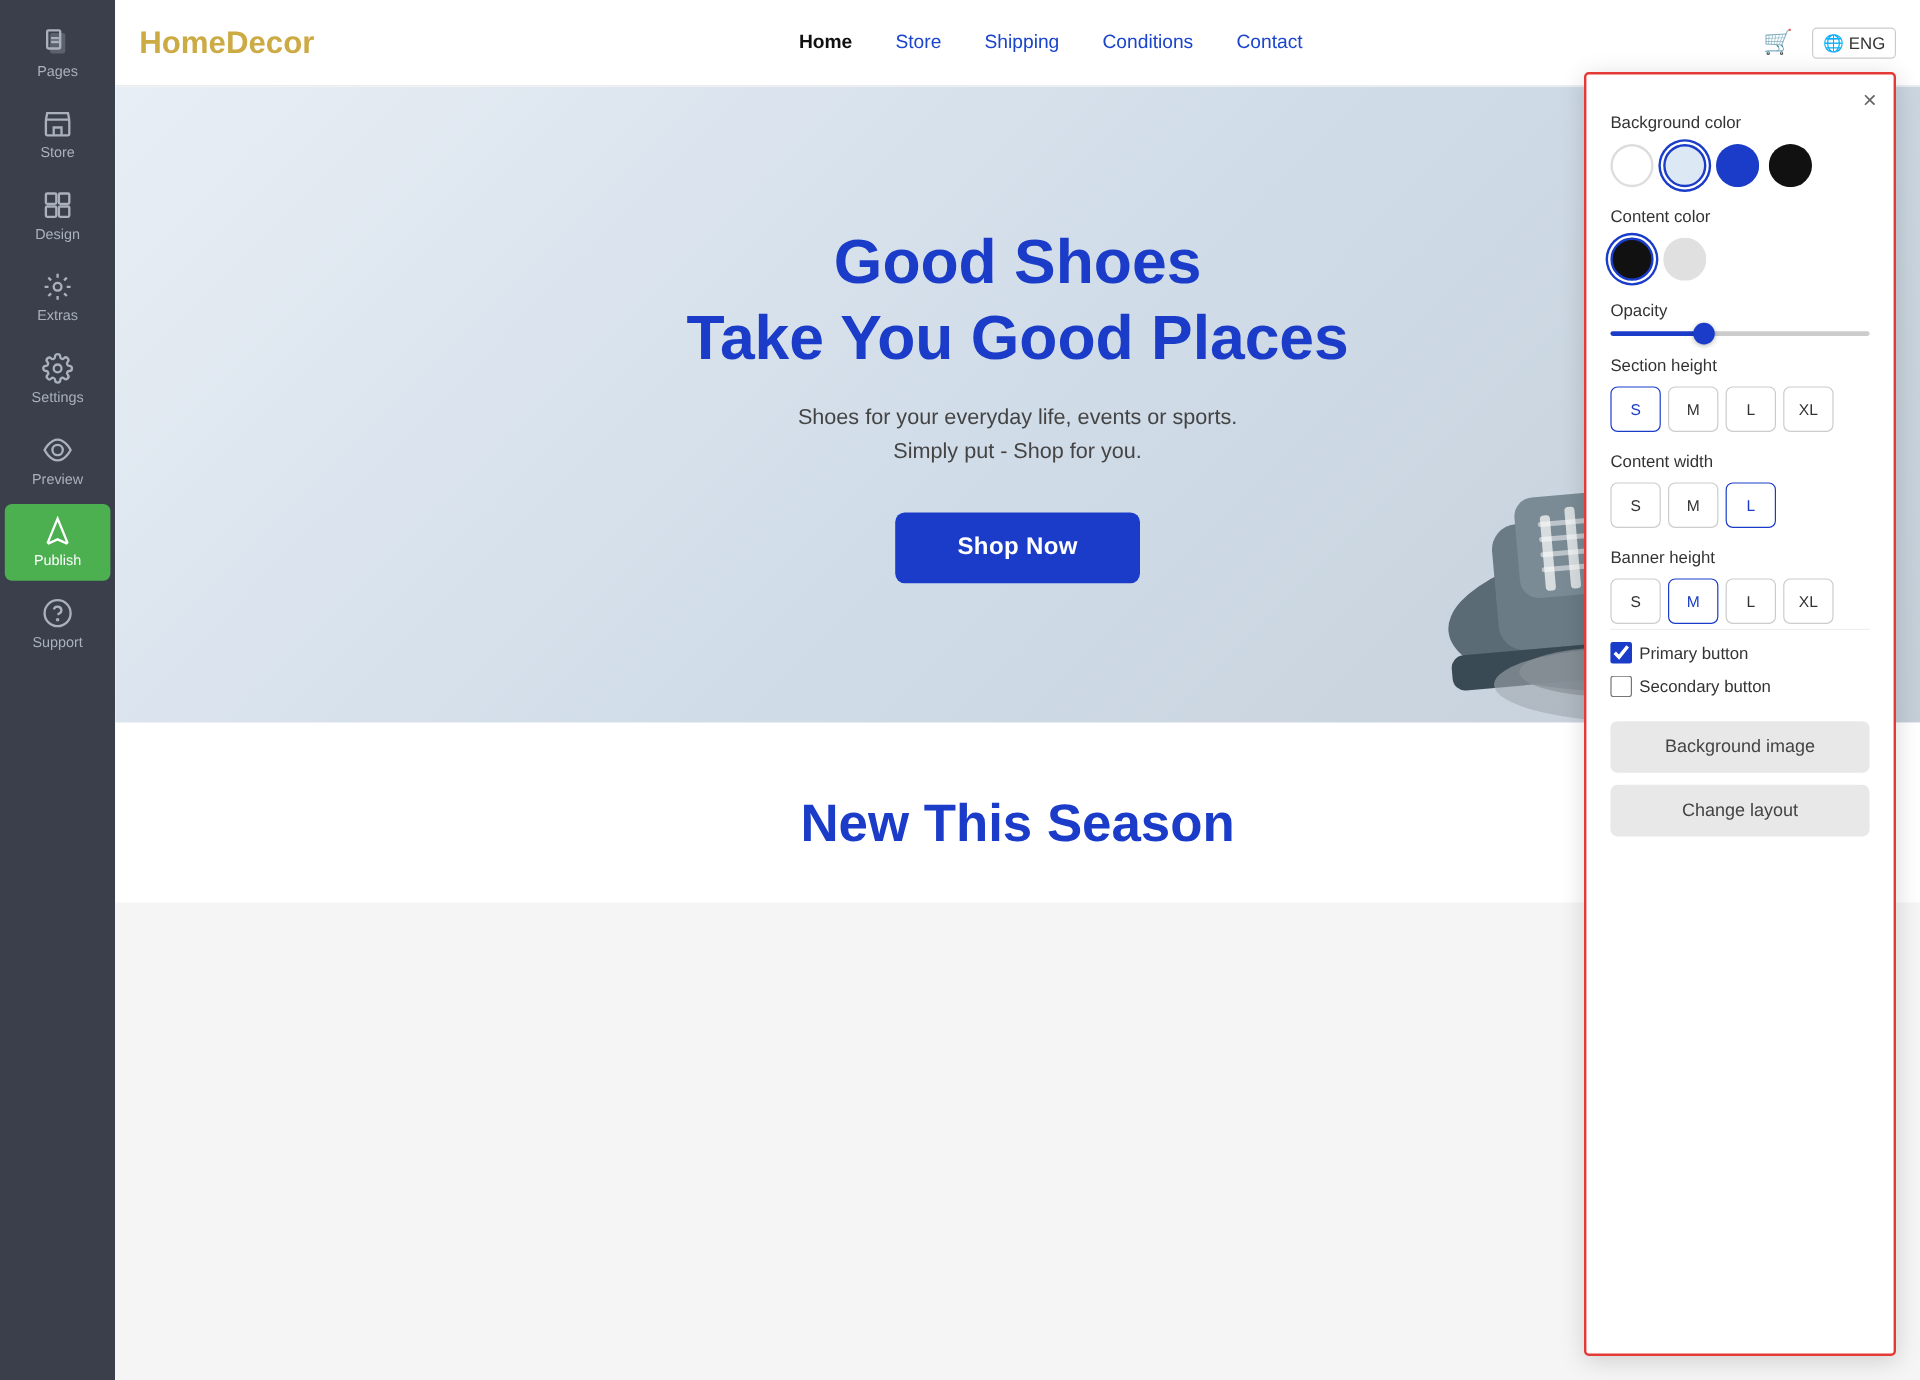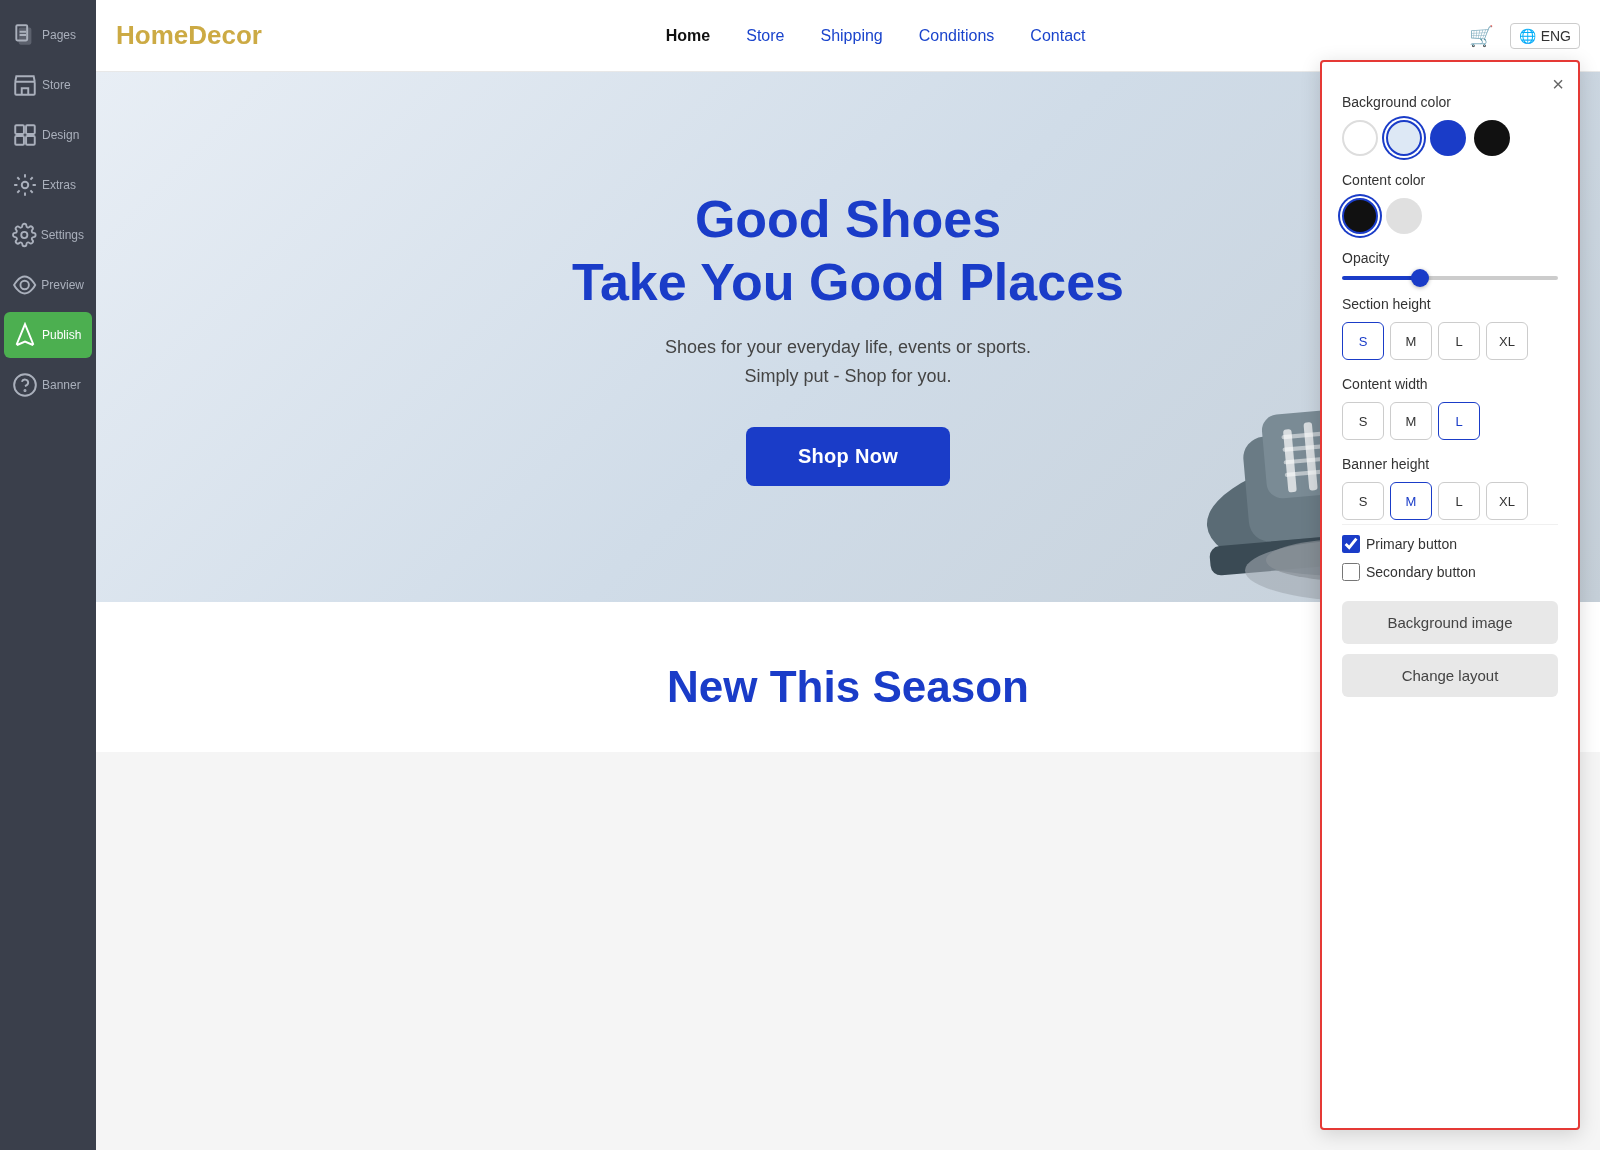--- a/index.html
+++ b/index.html
@@ -12,21 +12,21 @@
       display: flex;
       flex-direction: column;
       align-items: center;
       padding: 12px 0;
       gap: 4px;
       flex-shrink: 0;
       height: 1150px;
     }
     .sidebar-item {
       display: flex;
-      flex-direction: row;
+      flex-direction: column;
       align-items: center;
       padding: 10px 8px;
       width: 88px;
       border-radius: 6px;
       cursor: pointer;
       color: #aab0bc;
       gap: 4px;
     }
     .sidebar-item.active { background: #4caf50; color: #fff; }
     .sidebar-item svg { width: 26px; height: 26px; }
@@ -331,21 +331,21 @@
       <path d="M12 2L4.5 20.29l.71.71L12 18l6.79 3 .71-.71z"></path>
     </svg>
     <span class="sidebar-label">Publish</span>
   </div>
   <div class="sidebar-item">
     <svg viewBox="0 0 24 24" fill="none" stroke="currentColor" stroke-width="1.8">
       <circle cx="12" cy="12" r="10"></circle>
       <path d="M9.09 9a3 3 0 0 1 5.83 1c0 2-3 3-3 3"></path>
       <circle cx="12" cy="17" r="0.5" fill="currentColor"></circle>
     </svg>
-    <span class="sidebar-label">Banner</span>
+    <span class="sidebar-label">Support</span>
   </div>
 </nav>
 
 <div class="main">
 
   <header class="navbar">
     <div class="logo">
       <span>Home</span><span>Decor</span>
     </div>
     <nav class="nav-links">

